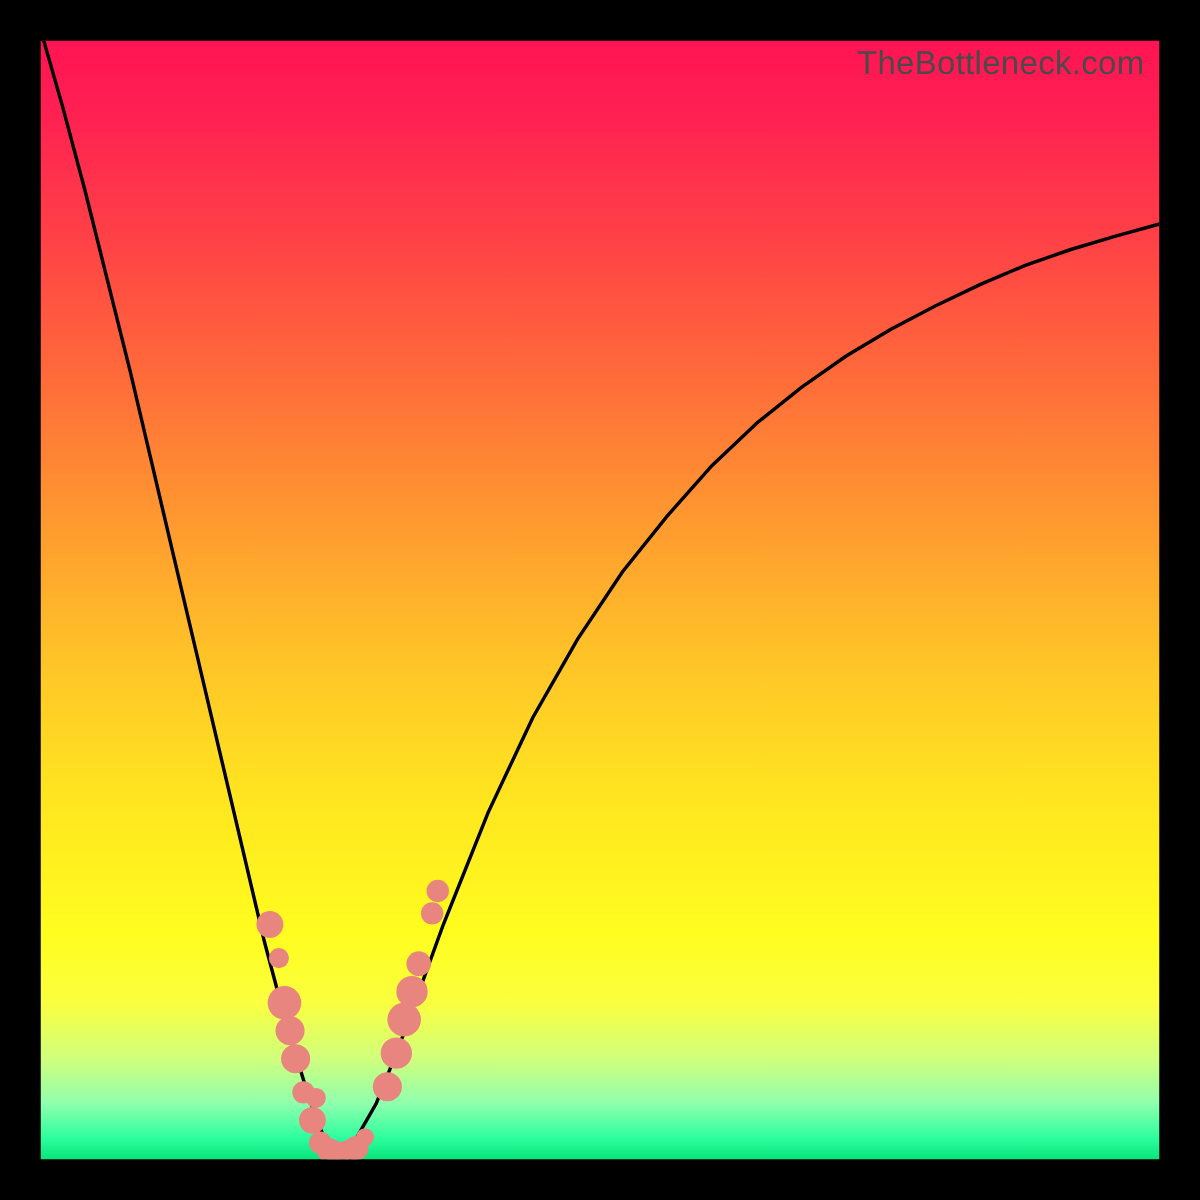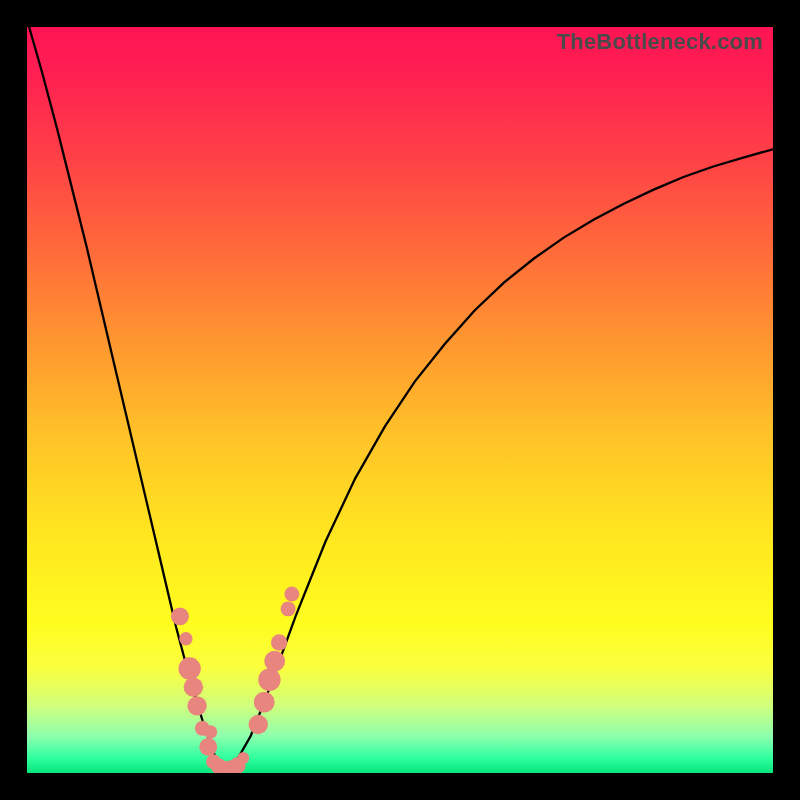--- a/index.html
+++ b/index.html
@@ -36,21 +36,21 @@
       #2fff9f 98%,
       #06e57a 100%
     );
   }
   .watermark {
     position: absolute;
     top: 2px;
     right: 10px;
     font-family: Arial, Helvetica, sans-serif;
     font-size: 22px;
-    font-weight: 700;
+    font-weight: 400;
     color: #4a4a4a;
     letter-spacing: 0.2px;
   }
   svg.curves {
     position: absolute;
     left: 0; top: 0;
     width: 100%; height: 100%;
   }
 </style>
 </head>

